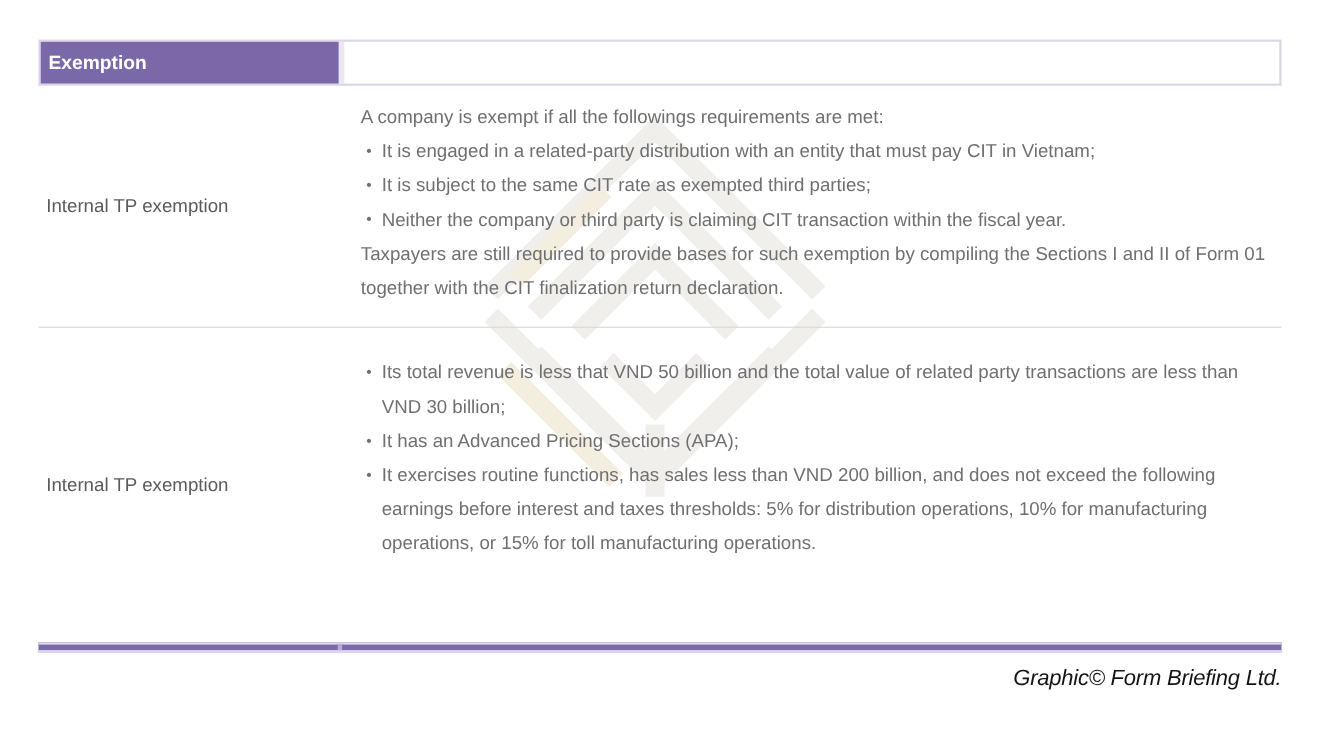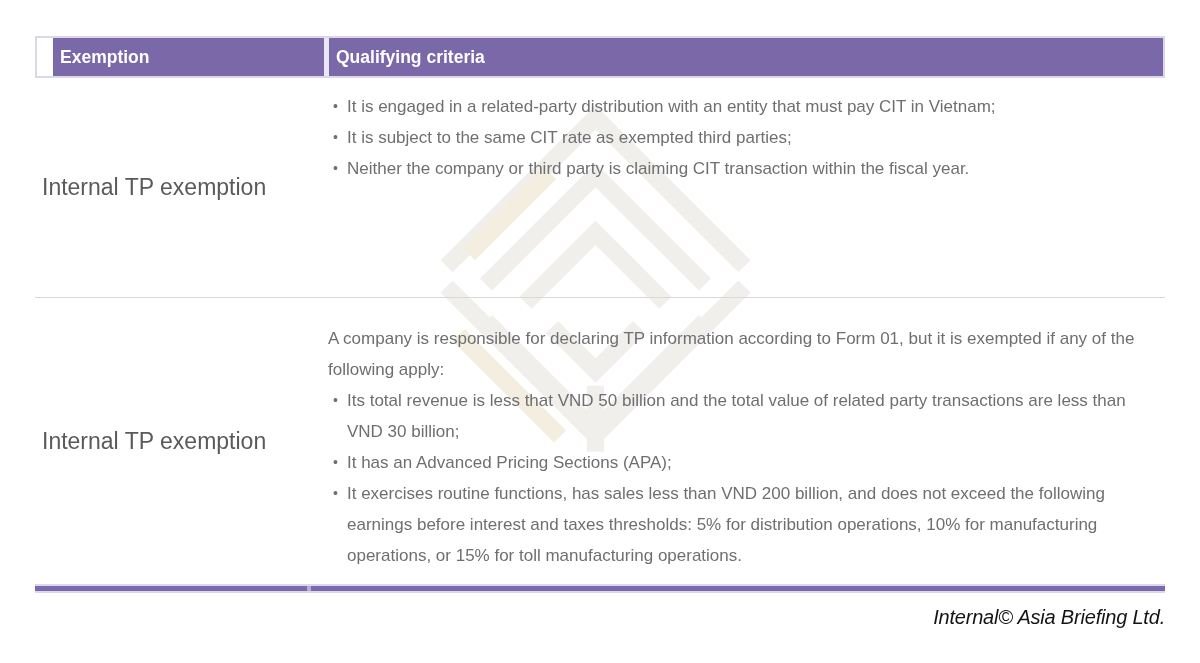--- a/index.html
+++ b/index.html
@@ -12,40 +12,39 @@
   }
   .watermark{
     position:absolute;left:438px;top:92px;width:315px;height:385px;
     z-index:0;
   }
   .thead{
     position:absolute;left:35px;top:36px;width:1130px;height:42px;
     display:flex;box-sizing:border-box;
     border:2px solid #dcd6e8;
     z-index:2;
-    padding-left:16px;
   }
   .th{
     background:#7b68a9;color:#ffffff;
     font-weight:bold;font-size:17.5px;
     display:flex;align-items:center;
     padding-left:7px;box-sizing:border-box;
   }
   .th1{width:271px;}
   .hgap{width:5px;background:#eae6f3;}
   .th2{flex:1;}
   .trow{
     position:absolute;left:35px;width:1130px;z-index:1;
   }
   .row1{top:78px;height:219px;}
   .row2{top:298px;height:286px;}
   .cell-label{
     position:absolute;left:7px;top:0;height:100%;width:260px;
     display:flex;align-items:center;
-    color:#5a5a5c;font-size:23px;
+    color:#5a5a5c;font-size:17px;
   }
   .cell-body{
     margin-left:293px;width:837px;box-sizing:border-box;
     color:#6f6f71;font-size:17px;line-height:31px;
   }
   .row1 .cell-body{padding-top:13px;}
   .row2 .cell-body{padding-top:25px;}
   .para{margin:0;}
   .bullet{display:flex;}
   .bullet .marker{width:19px;box-sizing:border-box;padding-left:5px;font-size:14px;flex:none;}
@@ -87,61 +86,61 @@
     </g>
     <g fill="none" stroke="#f4eee1" stroke-width="17">
       <path d="M20,240 L120,340"></path>
       <path d="M30,160 L110,80"></path>
     </g>
   </svg>
 
   <div class="thead">
     <div class="th th1">Exemption</div>
     <div class="hgap"></div>
-    <div class="th th2">Qualifying criteria</div>
   </div>
 
   <div class="trow row1">
     <div class="cell-label">Internal TP exemption</div>
     <div class="cell-body">
+      <div class="para">A company is exempt if all the followings requirements are met:</div>
       <div class="bullet">
         <span class="marker">•</span>
         <div class="btext">It is engaged in a related-party distribution with an entity that must pay CIT in Vietnam;</div>
       </div>
       <div class="bullet">
         <span class="marker">•</span>
         <div class="btext">It is subject to the same CIT rate as exempted third parties;</div>
       </div>
       <div class="bullet">
         <span class="marker">•</span>
         <div class="btext">Neither the company or third party is claiming CIT transaction within the fiscal year.</div>
       </div>
+      <div class="para">Taxpayers are still required to provide bases for such exemption by compiling the Sections I and II of Form 01 together with the CIT finalization return declaration.</div>
     </div>
   </div>
 
   <div class="hrline"></div>
 
   <div class="trow row2">
     <div class="cell-label">Internal TP exemption</div>
     <div class="cell-body">
-      <div class="para">A company is responsible for declaring TP information according to Form 01, but it is exempted if any of the following apply:</div>
       <div class="bullet">
         <span class="marker">•</span>
         <div class="btext">Its total revenue is less that VND 50 billion and the total value of related party transactions are less than VND 30 billion;</div>
       </div>
       <div class="bullet">
         <span class="marker">•</span>
         <div class="btext">It has an Advanced Pricing Sections (APA);</div>
       </div>
       <div class="bullet">
         <span class="marker">•</span>
         <div class="btext">It exercises routine functions, has sales less than VND 200 billion, and does not exceed the following earnings before interest and taxes thresholds: 5% for distribution operations, 10% for manufacturing operations, or 15% for toll manufacturing operations.</div>
       </div>
     </div>
   </div>
 
   <div class="bottom-bar">
     <div class="bargap"></div>
   </div>
 
-  <div class="credit">Internal© Asia Briefing Ltd.</div>
+  <div class="credit">Graphic© Form Briefing Ltd.</div>
 
 </div>
 
 </body></html>

